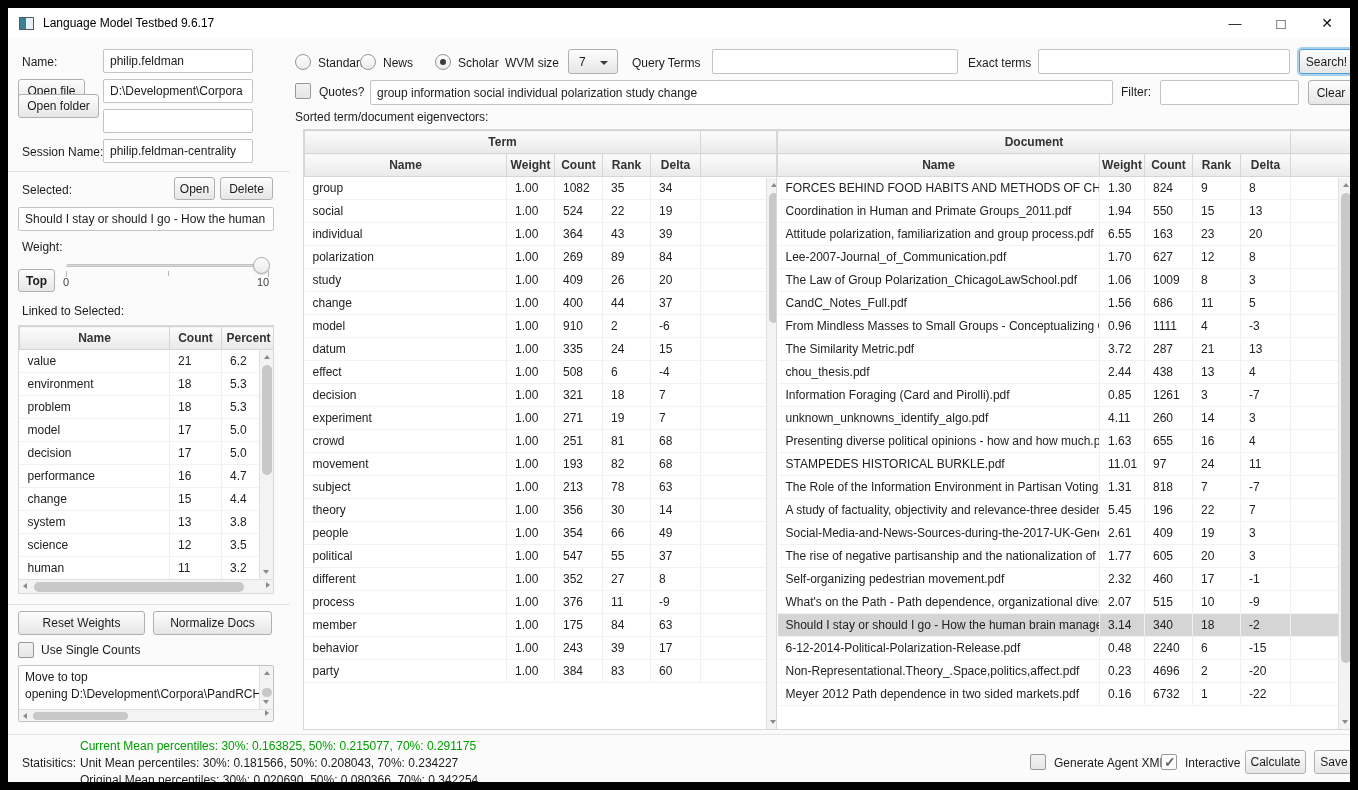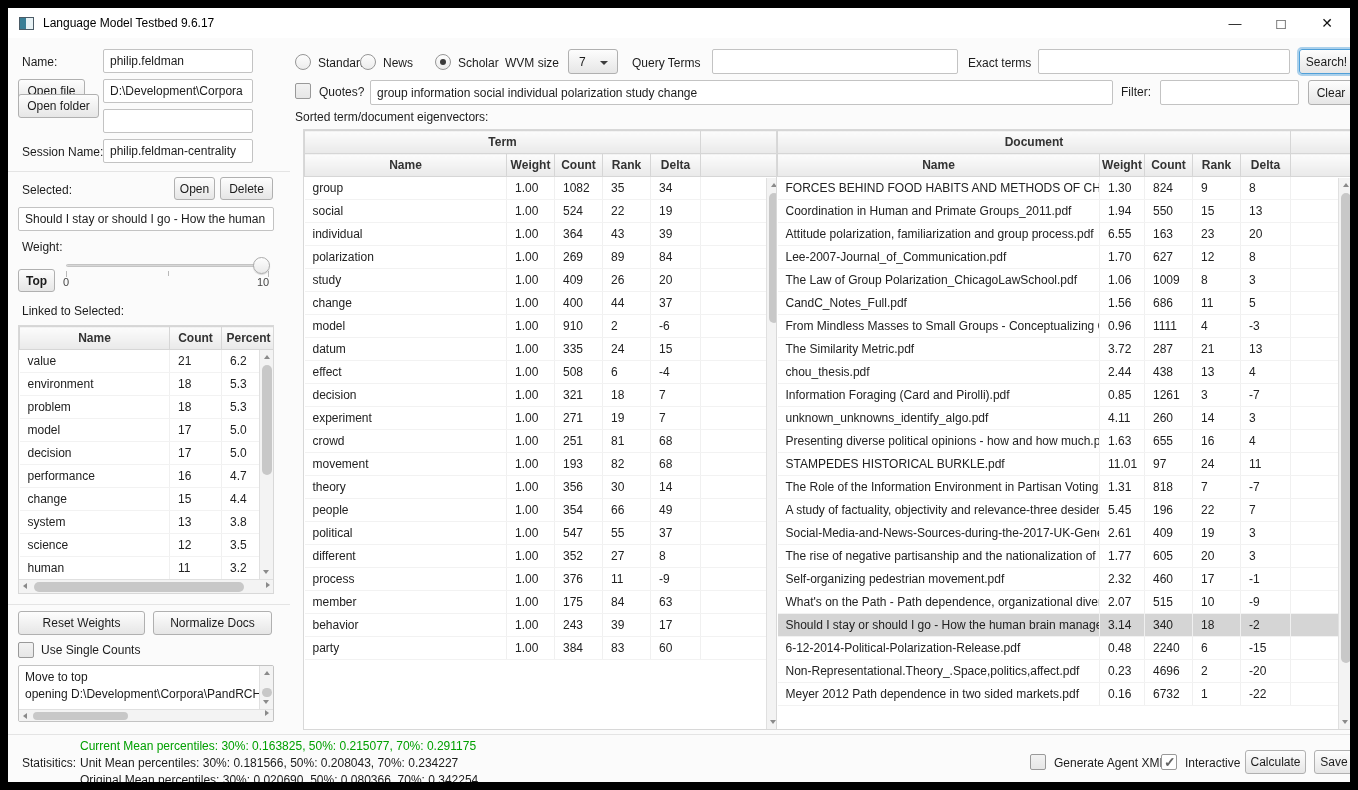--- a/index.html
+++ b/index.html
@@ -356,20 +356,28 @@
           </tr>
           <tr>
             <td>movement</td>
             <td>1.00</td>
             <td>193</td>
             <td>82</td>
             <td>68</td>
             <td></td>
           </tr>
           <tr>
+            <td>subject</td>
+            <td>1.00</td>
+            <td>213</td>
+            <td>78</td>
+            <td>63</td>
+            <td></td>
+          </tr>
+          <tr>
             <td>theory</td>
             <td>1.00</td>
             <td>356</td>
             <td>30</td>
             <td>14</td>
             <td></td>
           </tr>
           <tr>
             <td>people</td>
             <td>1.00</td>

